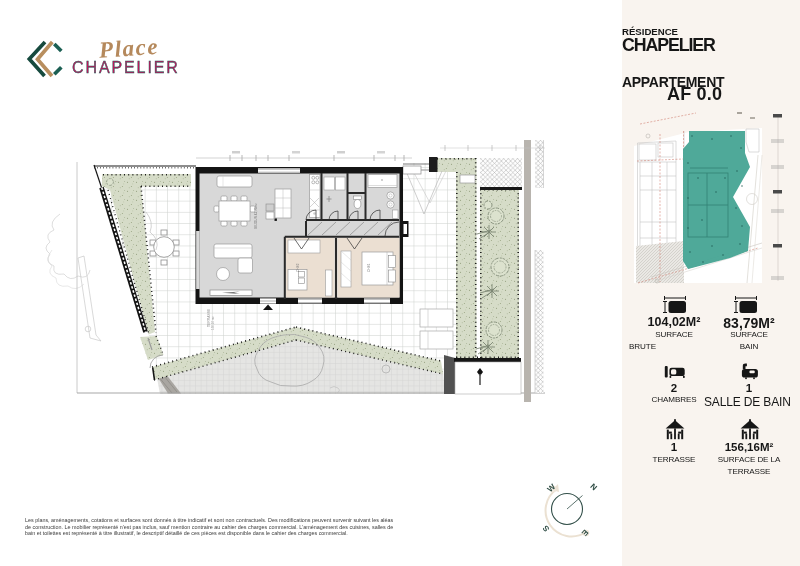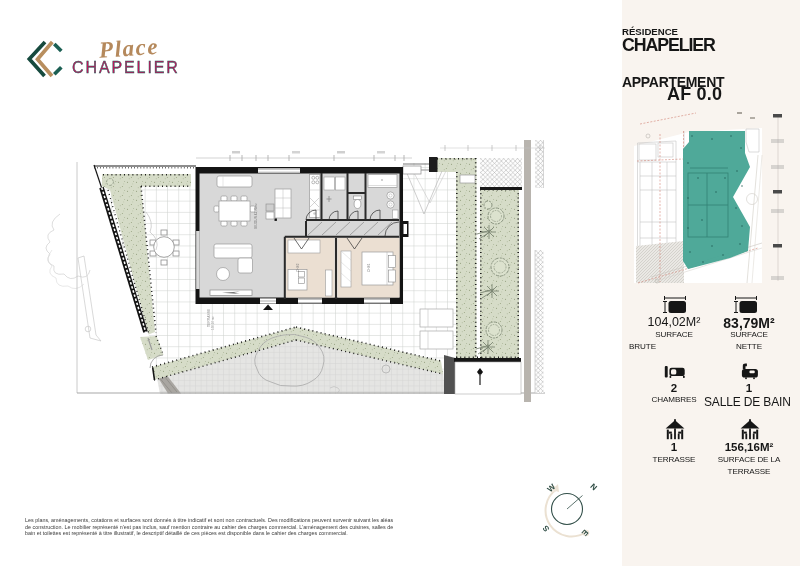--- a/index.html
+++ b/index.html
@@ -511,26 +511,26 @@
 </svg>
 
 <div class="abs" style="left:99px;top:33.5px;width:110px;font-family:'Liberation Serif',serif;font-style:italic;font-weight:700;font-size:23px;color:#b5895c;letter-spacing:1.5px;transform:rotate(-4deg);">Place</div>
 <div class="abs" style="left:72px;top:58.5px;font-size:16px;color:#be185d;letter-spacing:1.9px;font-weight:400;-webkit-text-stroke:0.4px #176158;">CHAPELIER</div>
 
 <div class="abs sbt" style="top:26px;font-size:9.6px;letter-spacing:0px;font-weight:700;">RÉSIDENCE</div>
 <div class="abs sbt" style="top:35px;font-size:17.8px;letter-spacing:-1.1px;font-weight:700;">CHAPELIER</div>
 <div class="abs sbt" style="top:73.5px;font-size:14px;letter-spacing:-0.3px;font-weight:700;">APPARTEMENT</div>
 <div class="abs sbt" style="top:84px;font-size:18px;letter-spacing:0.2px;font-weight:700;padding-left:45px;">AF 0.0</div>
 
-<div class="abs" style="left:629px;top:315px;width:90px;text-align:center;font-size:12.5px;font-weight:400;color:#161616;">104,02M²</div>
+<div class="abs" style="left:629px;top:315px;width:90px;text-align:center;font-size:12.5px;font-weight:700;color:#161616;">104,02M²</div>
 <div class="abs" style="left:704px;top:315px;width:90px;text-align:center;font-size:14px;font-weight:700;color:#161616;">83,79M²</div>
 <div class="abs" style="left:629px;top:330px;width:90px;text-align:center;font-size:8.1px;letter-spacing:-0.1px;color:#161616;">SURFACE</div>
 <div class="abs" style="left:704px;top:330px;width:90px;text-align:center;font-size:8.1px;letter-spacing:-0.1px;color:#161616;">SURFACE</div>
 <div class="abs" style="left:629px;top:342px;width:90px;font-size:8.1px;letter-spacing:-0.1px;color:#161616;">BRUTE</div>
-<div class="abs" style="left:704px;top:342px;width:90px;text-align:center;font-size:8.1px;letter-spacing:-0.1px;color:#161616;">NETTE</div>
+<div class="abs" style="left:704px;top:342px;width:90px;text-align:center;font-size:8.1px;letter-spacing:-0.1px;color:#161616;">BAIN</div>
 
 <div class="abs" style="left:629px;top:382px;width:90px;text-align:center;font-size:11.5px;font-weight:700;color:#161616;">2</div>
 <div class="abs" style="left:704px;top:382px;width:90px;text-align:center;font-size:11.5px;font-weight:700;color:#161616;">1</div>
 <div class="abs" style="left:629px;top:395px;width:90px;text-align:center;font-size:8.1px;letter-spacing:-0.1px;color:#161616;">CHAMBRES</div>
 <div class="abs" style="left:704px;top:395px;width:90px;font-size:12px;letter-spacing:-0.15px;color:#161616;">SALLE DE BAIN</div>
 
 <div class="abs" style="left:629px;top:441px;width:90px;text-align:center;font-size:11.5px;font-weight:700;color:#161616;">1</div>
 <div class="abs" style="left:704px;top:441px;width:90px;text-align:center;font-size:11.5px;font-weight:700;color:#161616;">156,16M²</div>
 <div class="abs" style="left:629px;top:455px;width:90px;text-align:center;font-size:8.1px;letter-spacing:-0.1px;color:#161616;">TERRASSE</div>
 <div class="abs" style="left:704px;top:455px;width:90px;text-align:center;font-size:8.1px;letter-spacing:-0.1px;color:#161616;">SURFACE DE LA</div>

